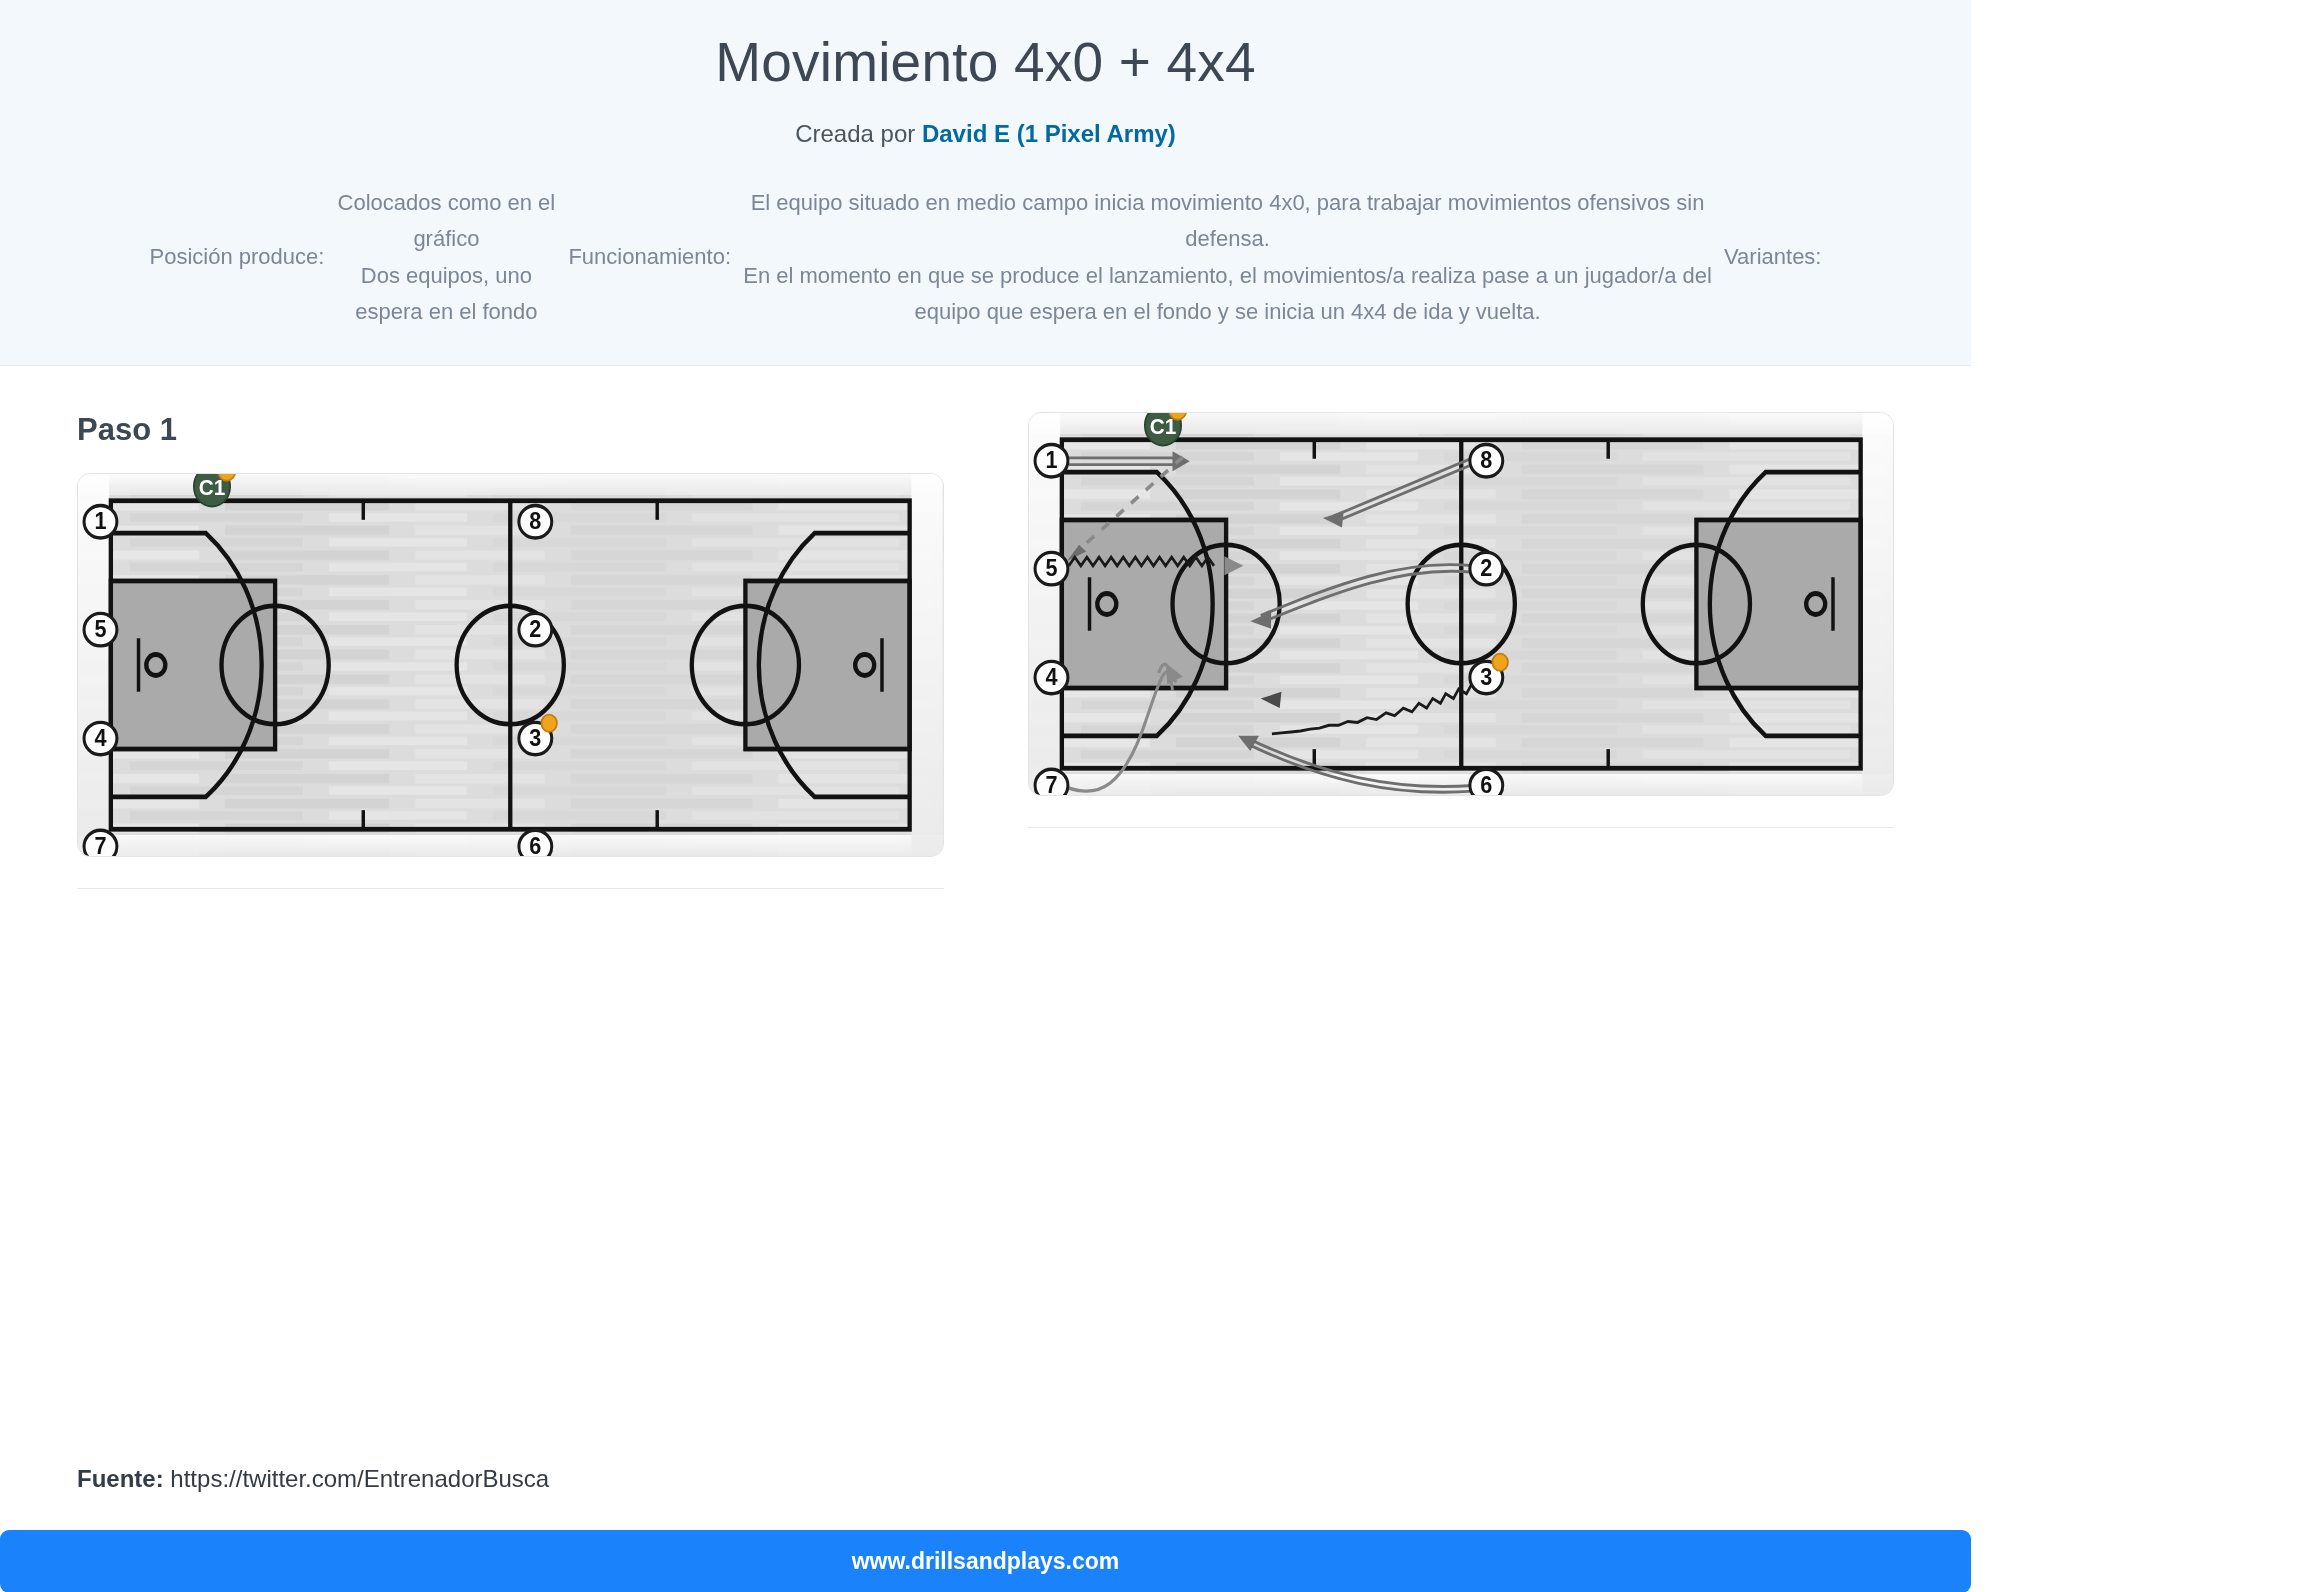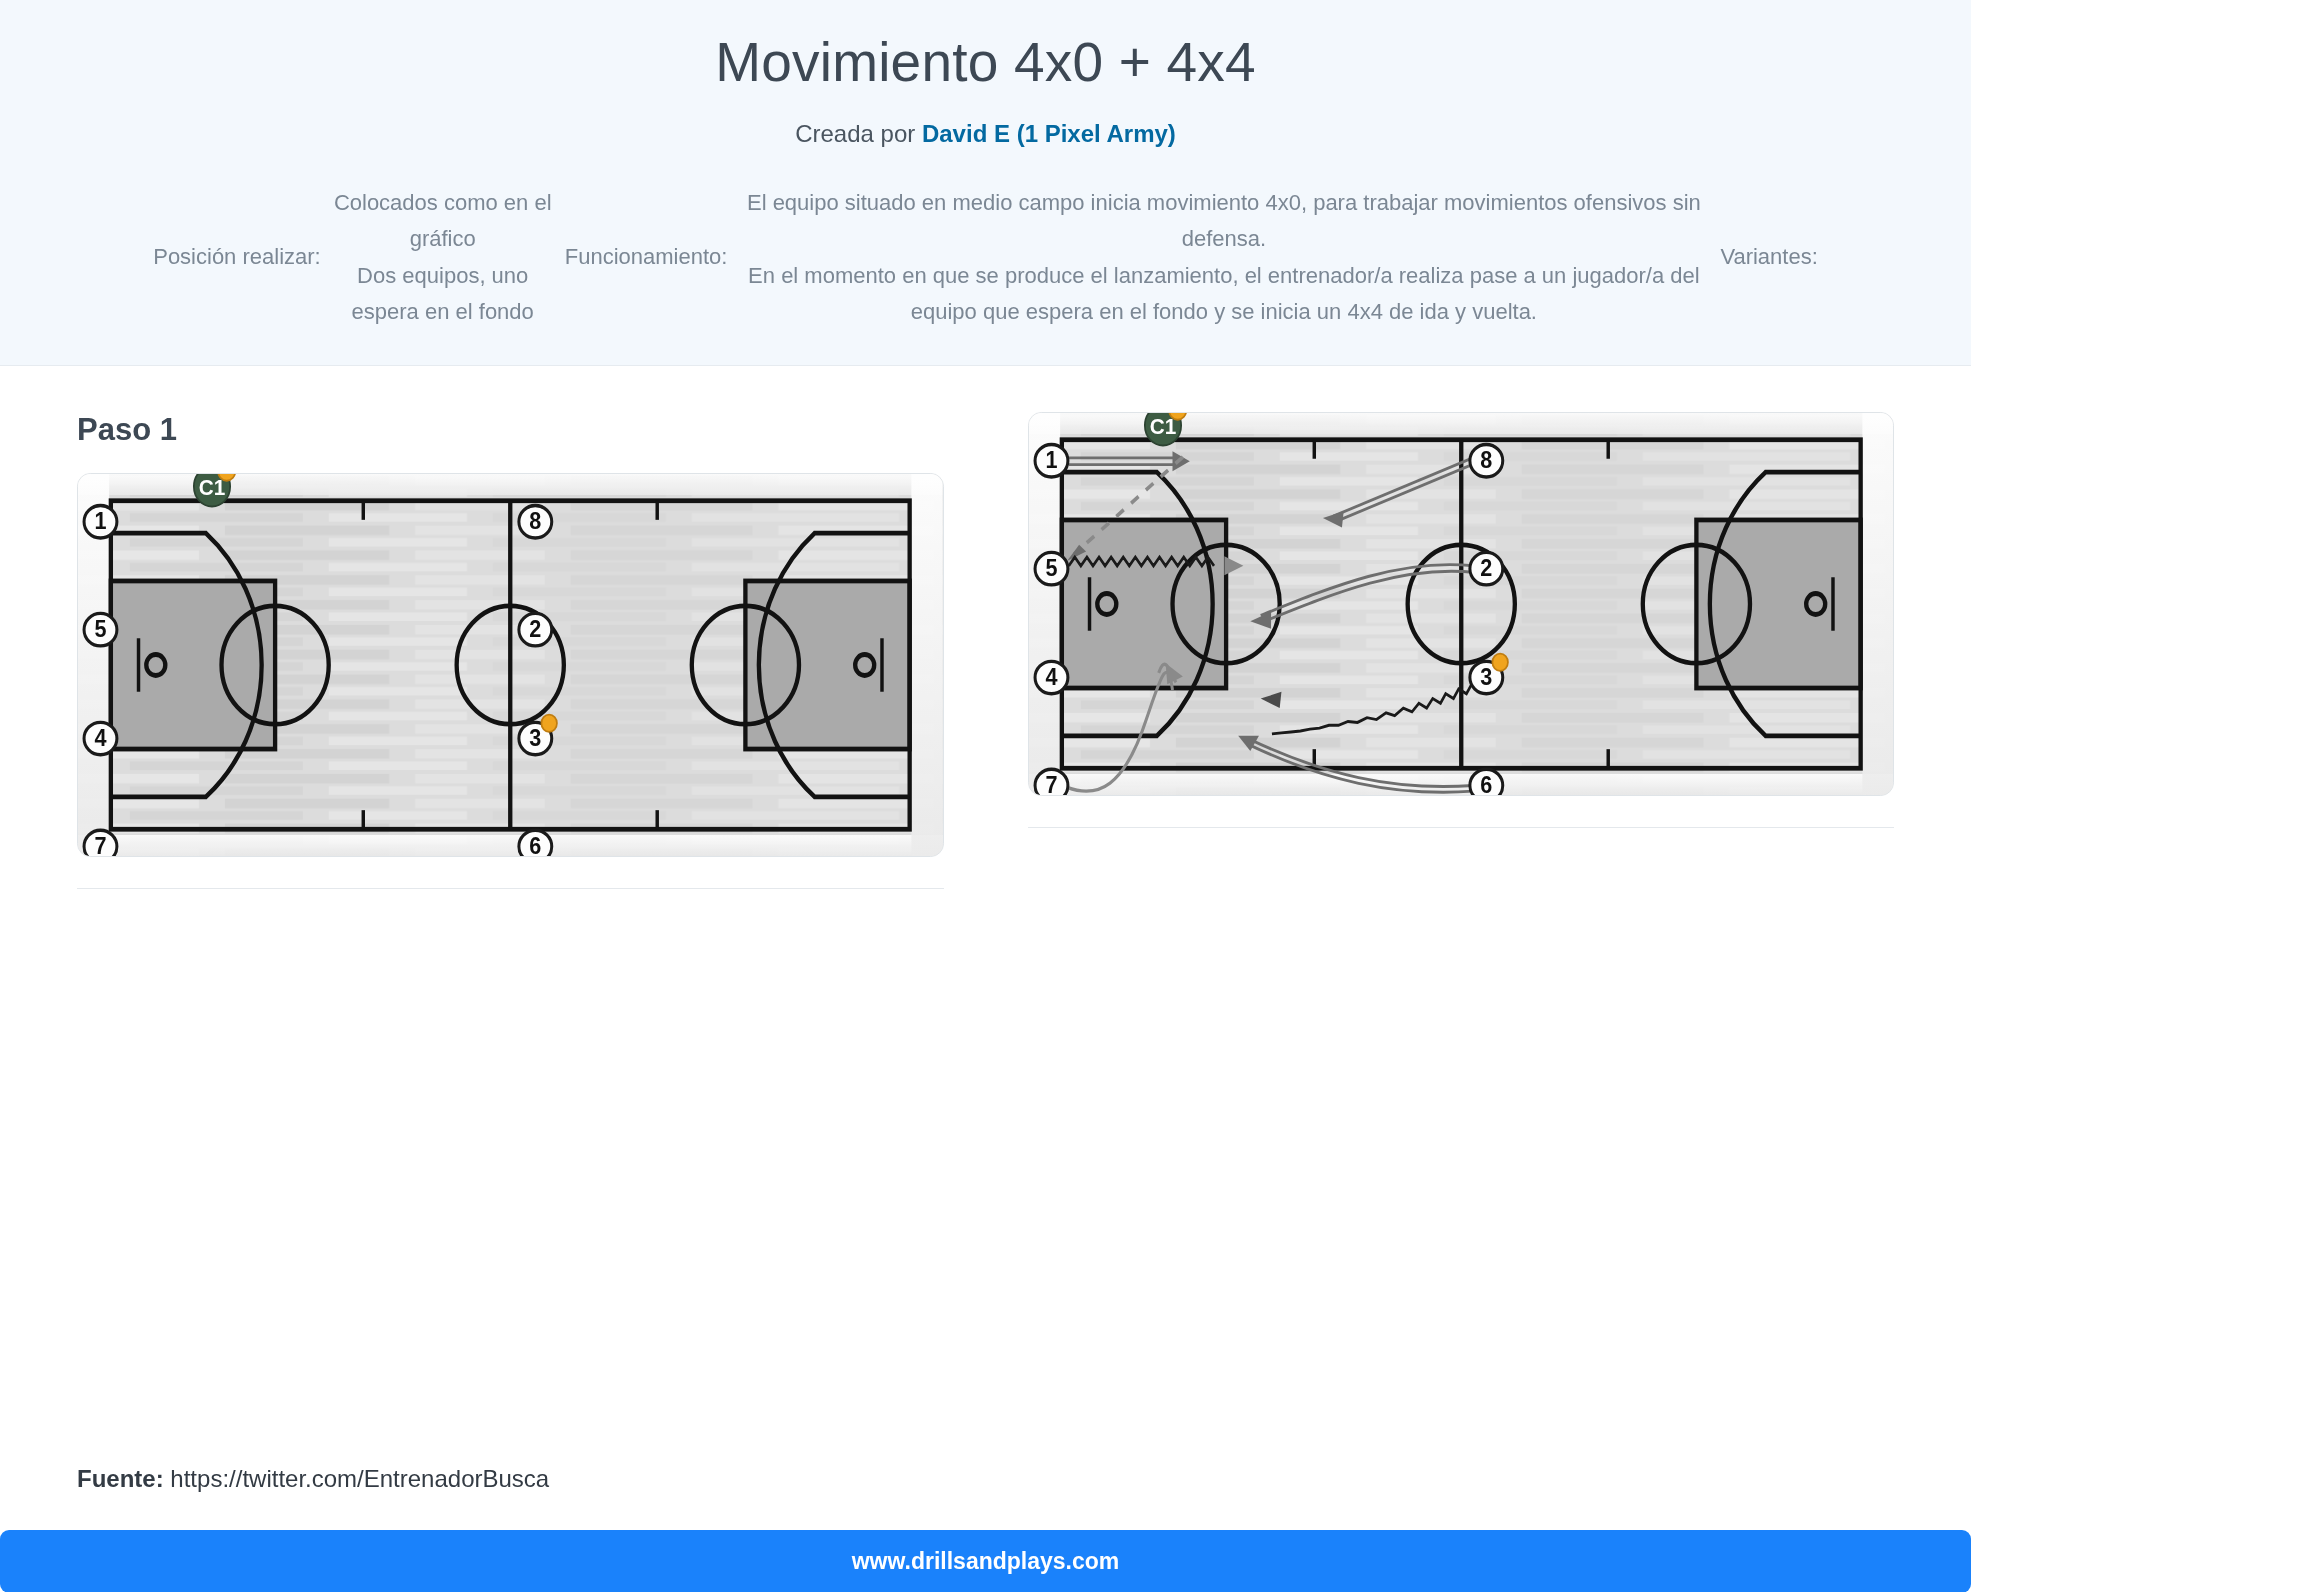--- a/index.html
+++ b/index.html
@@ -118,27 +118,27 @@
 
 <div class="page">
 
   <div class="header">
     <div class="title">Movimiento 4x0 + 4x4</div>
     <div class="subtitle">
       <span>Creada por </span><b>David E (1 Pixel Army)</b>
     </div>
 
     <div class="info-row">
-      <div class="info-label col-pos">Posición realizar:</div>
+      <div class="info-label col-pos">Posición produce:</div>
       <div class="info-value val-pos">Colocados como en el gráfico
 Dos equipos, uno espera en el fondo</div>
 
       <div class="info-label col-pos">Funcionamiento:</div>
       <div class="info-value val-fun">El equipo situado en medio campo inicia movimiento 4x0, para trabajar movimientos ofensivos sin defensa.
-En el momento en que se produce el lanzamiento, el entrenador/a realiza pase a un jugador/a del equipo que espera en el fondo y se inicia un 4x4 de ida y vuelta.</div>
+En el momento en que se produce el lanzamiento, el movimientos/a realiza pase a un jugador/a del equipo que espera en el fondo y se inicia un 4x4 de ida y vuelta.</div>
 
       <div class="info-label col-pos">Variantes:</div>
     </div>
   </div>
 
   <div class="steps">
 
     <div class="step">
       <div class="step-title">Paso 1</div>
       <div class="court-card">

